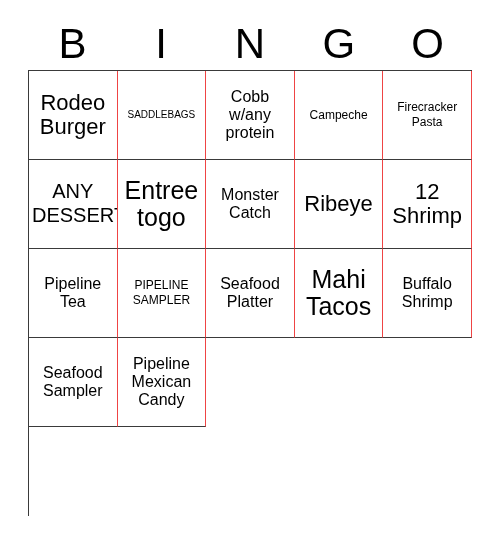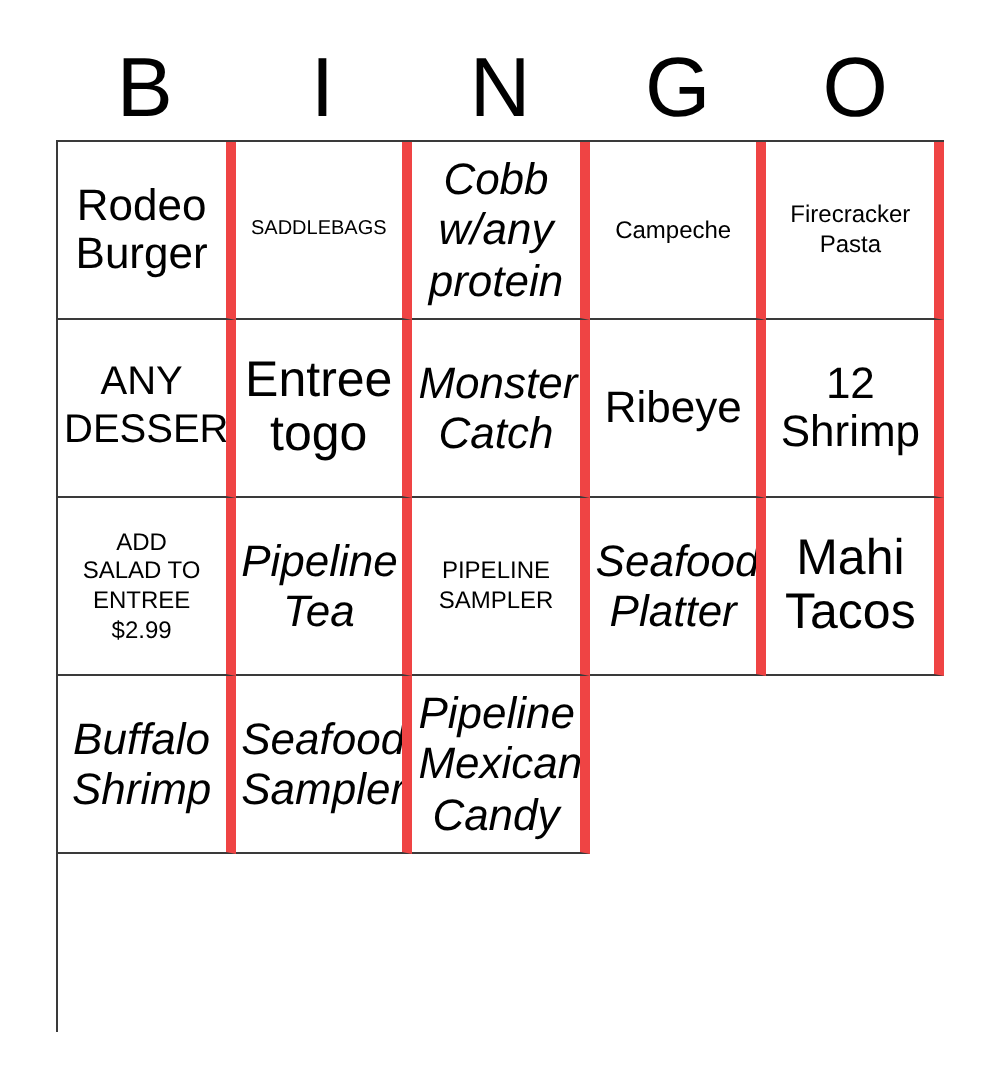--- a/index.html
+++ b/index.html
@@ -53,21 +53,21 @@
     display: grid;
     grid-template-columns: repeat(5, 1fr);
     grid-template-rows: repeat(5, 1fr);
     border-top: 1px solid #3a3a3a;
     border-left: 1px solid #3a3a3a;
     background: #ffffff;
   }
 
   .cell {
     box-sizing: border-box;
-    border-right: 5px solid #ef4444;
+    border-right: 1px solid #ef4444;
     border-bottom: 1px solid #3a3a3a;
     display: flex;
     align-items: center;
     justify-content: flex-start;
     text-align: center;
     padding: 2px 3px;
     background: #ffffff;
     overflow: hidden;
   }
 
@@ -75,21 +75,21 @@
     display: block;
     width: 100%;
     text-align: center;
     white-space: pre-line;
     color: #000000;
   }
 
   
   .fs-xl  { font-size: 25px; line-height: 1.08; }
   .fs-lg  { font-size: 22px; line-height: 1.10; }
-  .fs-md  { font-size: 22px; line-height: 1.14; font-style: italic; }
+  .fs-md  { font-size: 16px; line-height: 1.14; }
   .fs-sm  { font-size: 20px; line-height: 1.18; }
   .fs-xs  { font-size: 12px; line-height: 1.22; }
   .fs-xxs { font-size: 10px; line-height: 1.25; }
 </style>
 </head>
 <body>
 
 <div class="card">
 
   <div class="header-row">
@@ -133,26 +133,20 @@
 Catch</span>
       </div>
       <div class="cell">
         <span class="cell-text fs-lg">Ribeye</span>
       </div>
       <div class="cell">
         <span class="cell-text fs-lg">12
 Shrimp</span>
       </div>
       <div class="cell">
-        <span class="cell-text fs-xs">ADD
-SALAD TO
-ENTREE
-$2.99</span>
-      </div>
-      <div class="cell">
         <span class="cell-text fs-md">Pipeline
 Tea</span>
       </div>
       <div class="cell">
         <span class="cell-text fs-xs">PIPELINE
 SAMPLER</span>
       </div>
       <div class="cell">
         <span class="cell-text fs-md">Seafood
 Platter</span>

